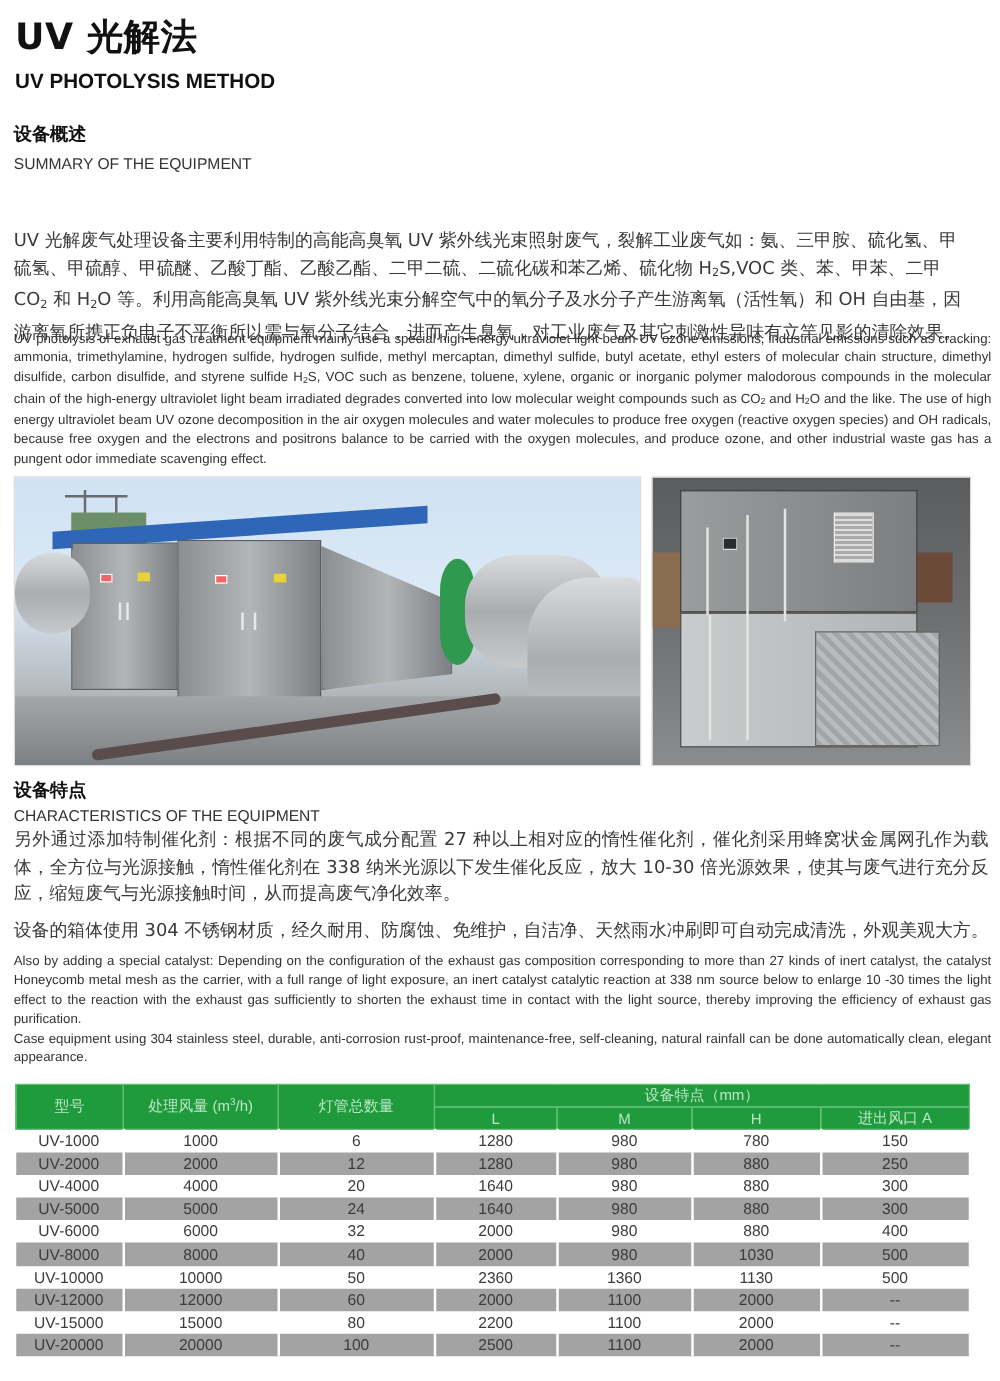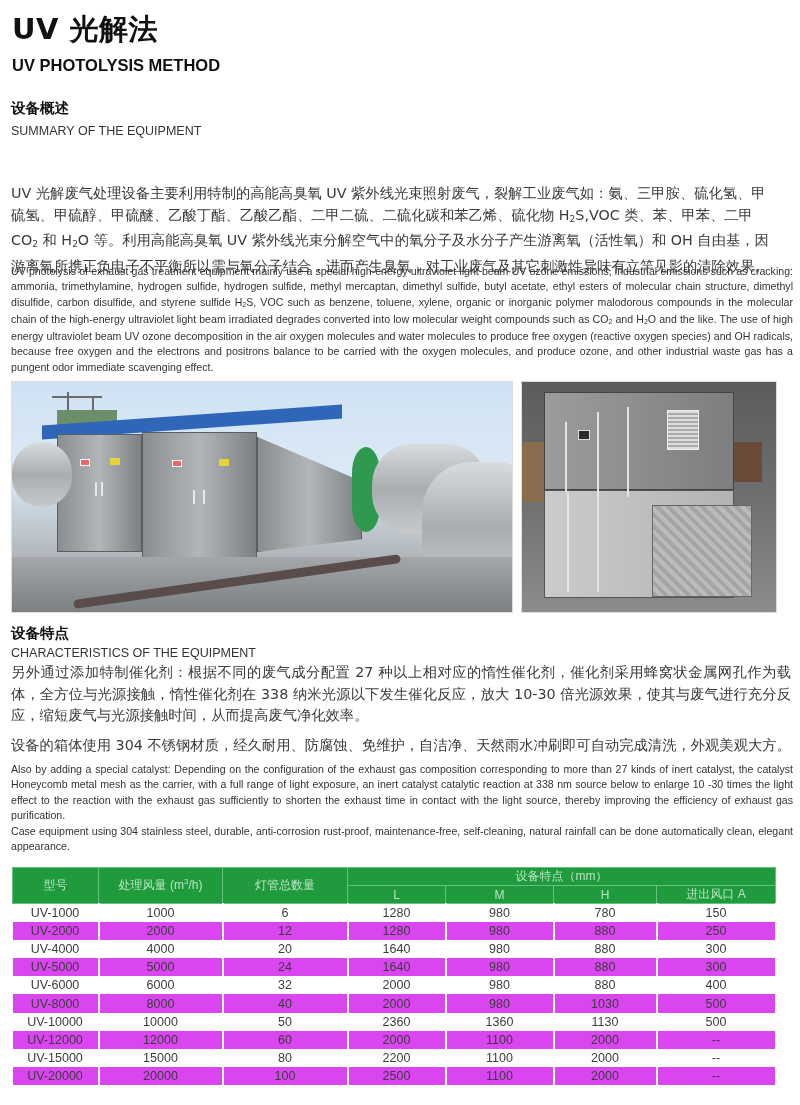--- a/index.html
+++ b/index.html
@@ -38,21 +38,21 @@
   .cab-bottom { position: absolute; left: 22px; top: 108px; width: 190px; height: 108px; background: linear-gradient(90deg, #c9cbcc, #b1b3b4); border: 1px solid #555; }
   .cab-tray { position: absolute; left: 130px; top: 123px; width: 100px; height: 92px; background: repeating-linear-gradient(45deg, #a3a5a6 0 4px, #b9bbbc 4px 8px); border: 1px solid #666; }
   .vent { position: absolute; left: 145px; top: 28px; width: 32px; height: 40px; background: repeating-linear-gradient(0deg, #ddd 0 2px, #aaa 2px 4px); border: 1px solid #eee; }
   .cab-line { position: absolute; background: #e4e4e4; width: 2px; }
 
   
   .spec-table { position: absolute; left: 12px; top: 867px; width: 763px; border-collapse: collapse; font-family: "Liberation Sans", sans-serif; table-layout: fixed; }
   .spec-table th { background: #1f9a3c; color: #b8e6c2; font-weight: normal; font-size: 12px; border: 1px solid #66c07b; height: 18px; padding: 0; text-align: center; }
   .spec-table th.tall { height: 24px; }
   .spec-table td { font-size: 12.5px; color: #3c3c3c; text-align: center; height: 18.2px; padding: 0; border-right: 2px solid #fff; }
-  .spec-table tr.alt td { background: #d946ef; }
+  .spec-table tr.alt td { background: #a3a3a3; }
   .spec-table sup { font-size: 8px; }
 </style>
 </head>
 <body>
 
 <div class="title-cn">UV 光解法</div>
 <div class="title-en">UV PHOTOLYSIS METHOD</div>
 
 <div class="sec-cn" style="top:99px;">设备概述</div>
 <div class="sec-en" style="top:123px;">SUMMARY OF THE EQUIPMENT</div>

